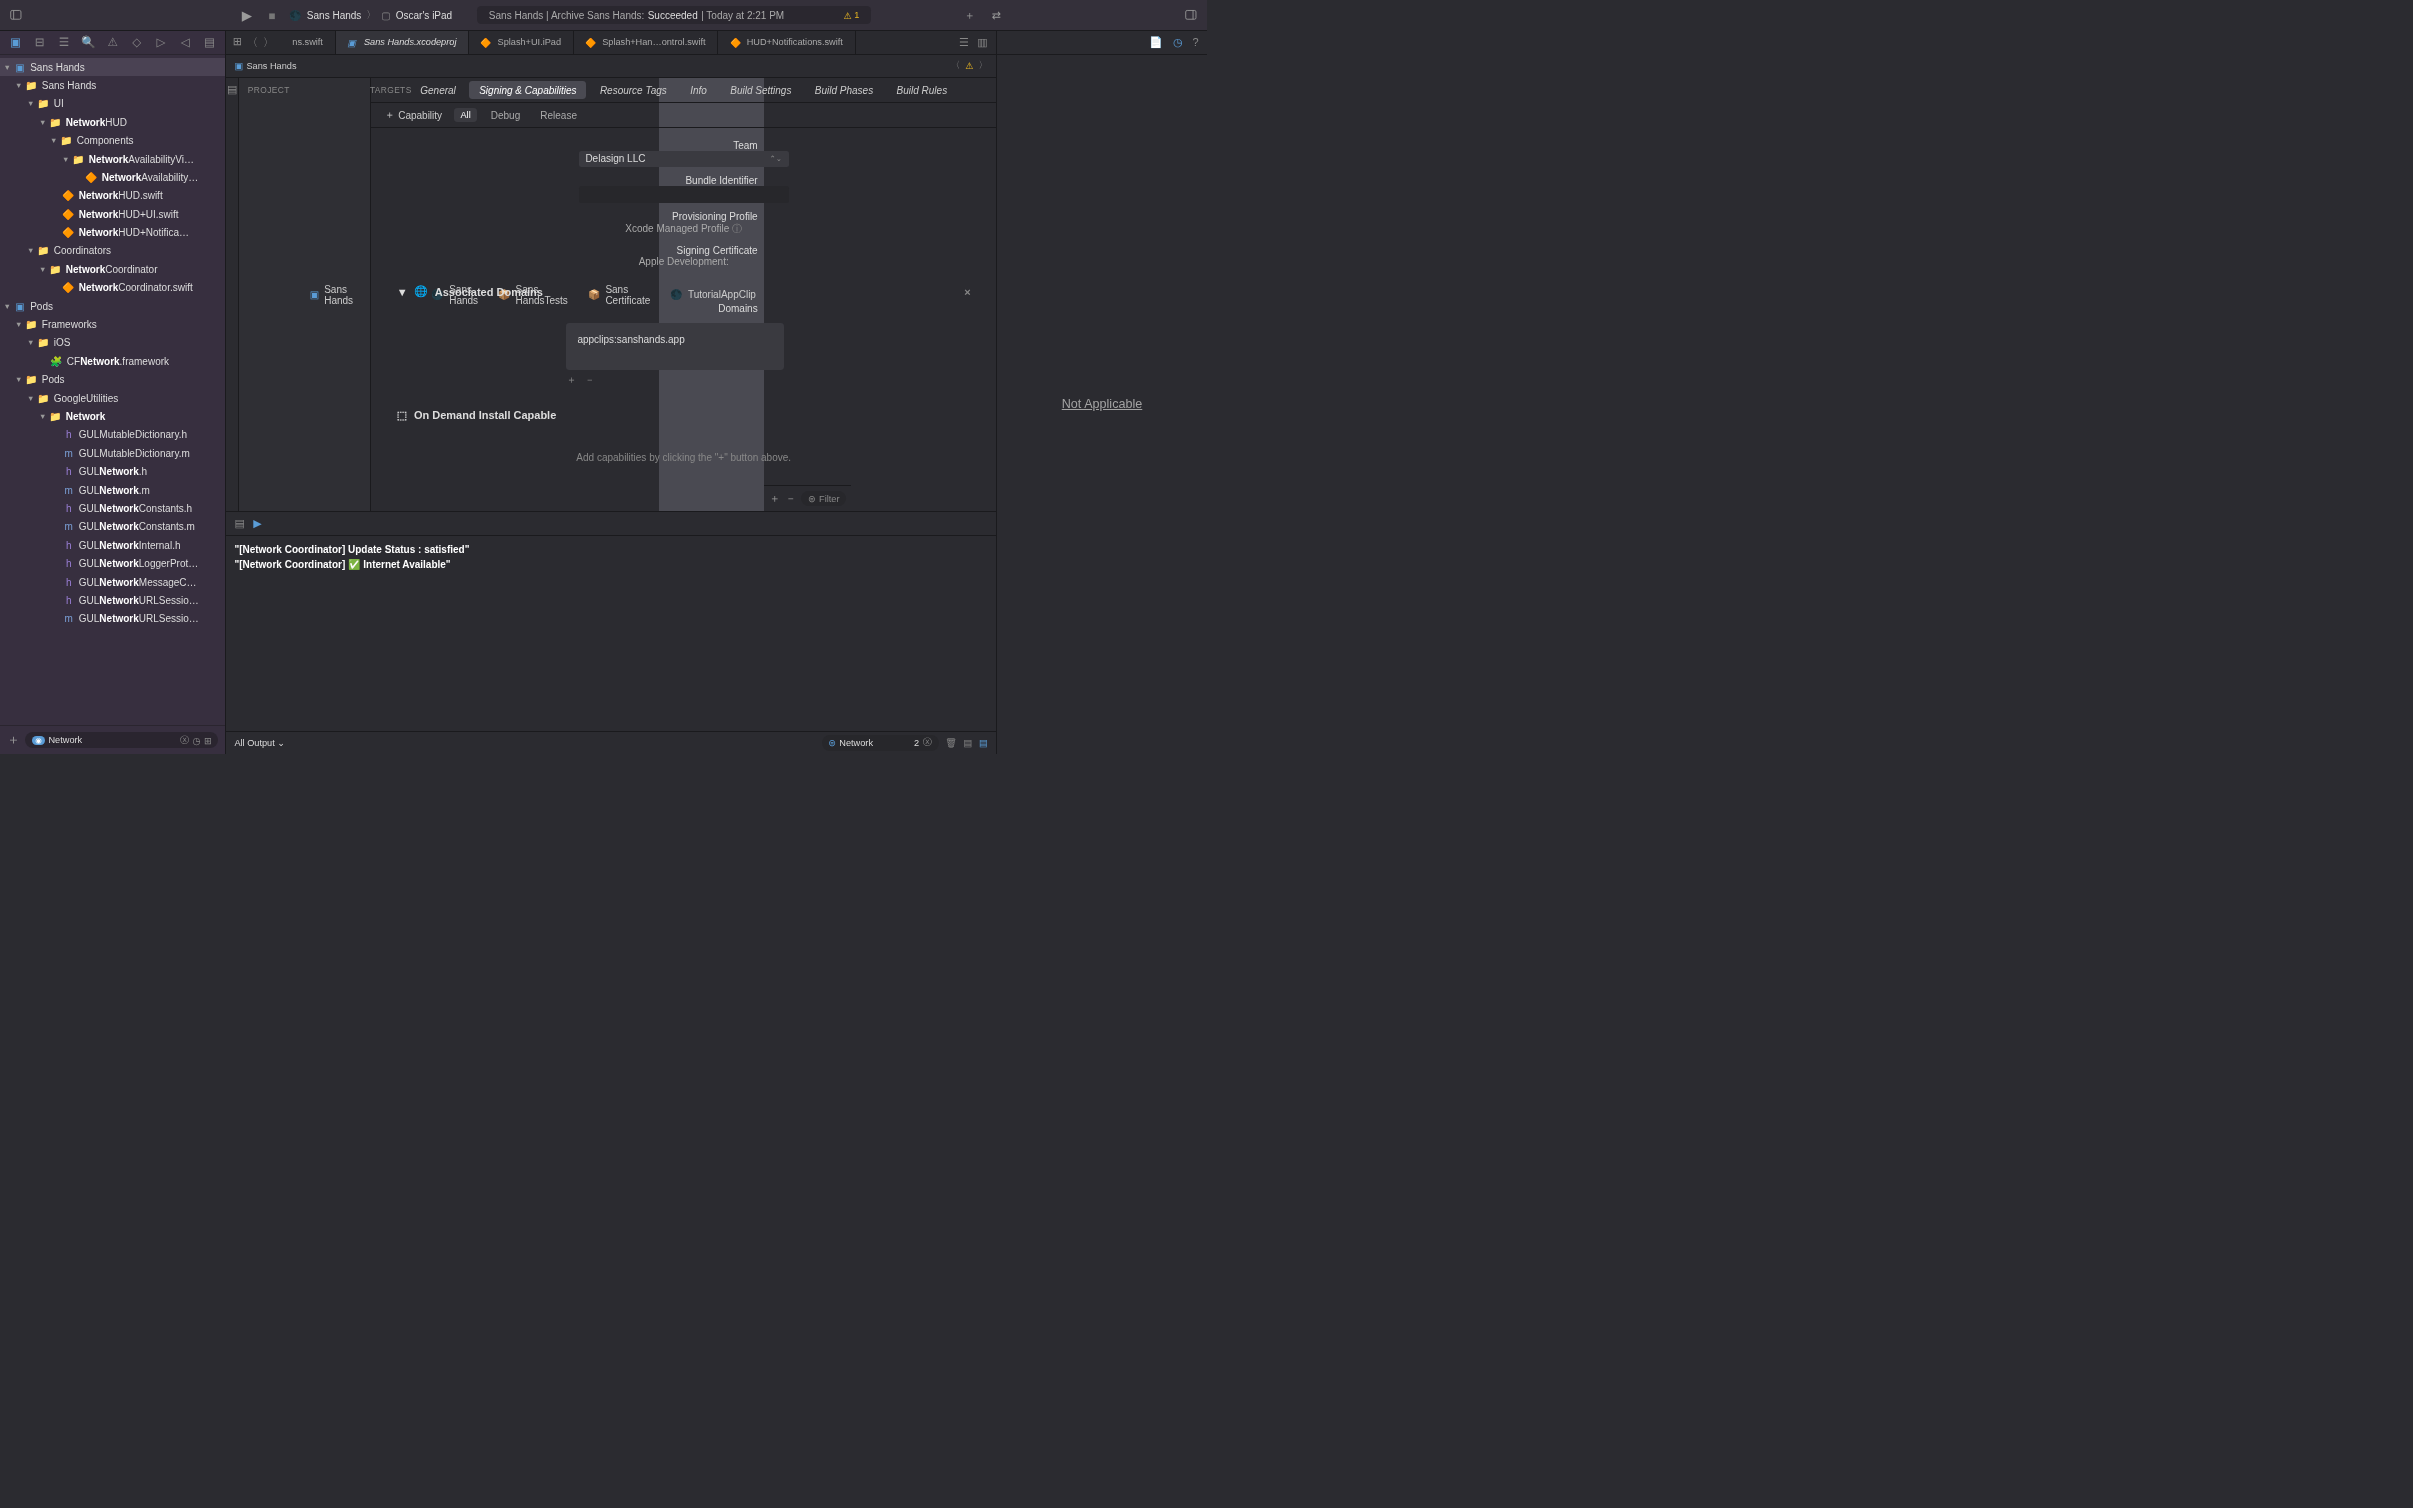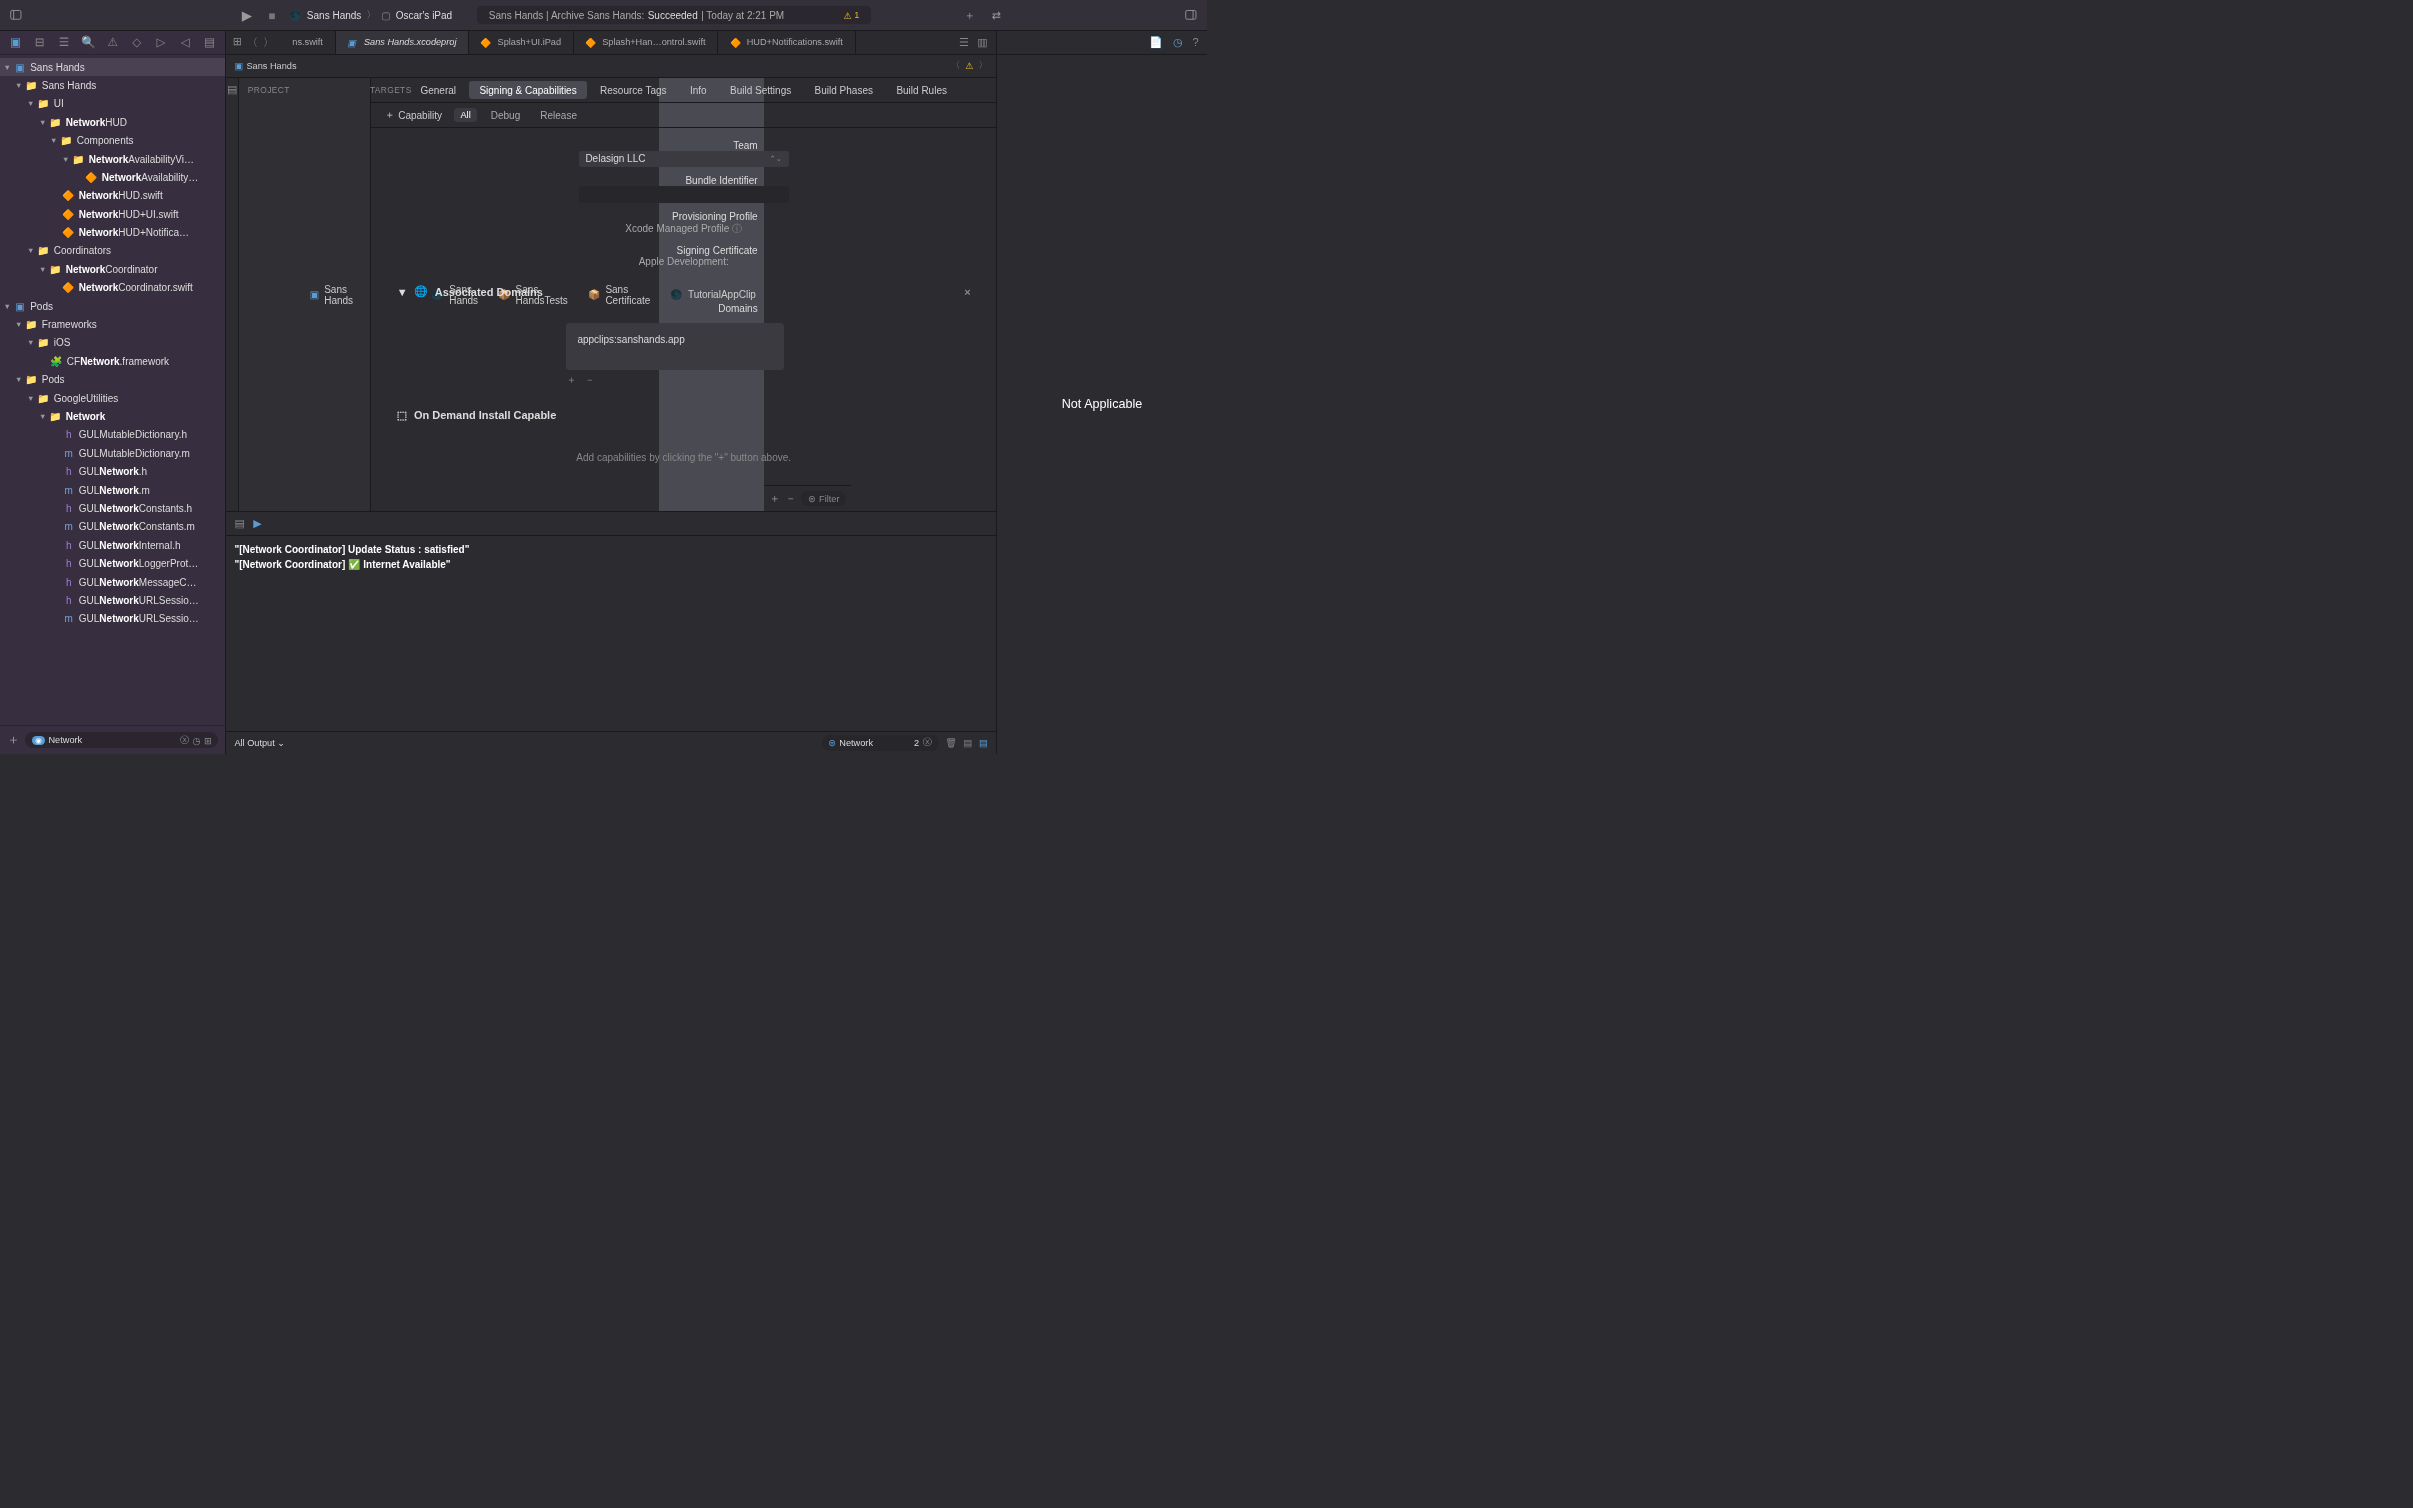--- a/index.html
+++ b/index.html
@@ -56,21 +56,21 @@
 
 .editor-split { flex:1; display:flex; }
 .targets-panel { width: 132px; background: #2f2f34; border-right: 0.8px solid #1a1a1d; display:flex; flex-direction:row; }
 .targets-head { padding: 6.7px 8.4px; font-size: 8.4px; color: #888; letter-spacing: 0.4px; }
 .target-item { padding: 4.2px 8.4px 4.2px 11.7px; font-size: 10px; color:#ccc; cursor:pointer; display:flex; align-items:center; gap:5px; }
 .target-item.sel { background: #4a4a52; }
 .targets-bottom { margin-top:auto; padding: 5px; display:flex; align-items:center; gap:5px; border-top:0.8px solid #1a1a1d; }
 .tfilter { flex:1; background:#27272b; border-radius:8.4px; padding:1.7px 6.7px; font-size:9.2px; color:#888; display:flex; align-items:center; gap:3.4px; }
 
 .content { flex:1; display:flex; flex-direction:column; overflow:auto; }
-.proj-tabs { height: 25px; display:flex; align-items:center; justify-content:center; gap:3.4px; border-bottom:0.8px solid #1a1a1d; font-size:10px; }
+.proj-tabs { height: 25px; display:flex; align-items:center; justify-content:center; gap:3.4px; border-bottom:0.8px solid #1a1a1d; font-size:10px;font-style:italic; }
 .ptab { padding: 3.4px 10px; color:#ccc; cursor:pointer; border-radius:3.4px; }
 .ptab.active { background:#4a4a52; color:#fff; }
 .cap-bar { height: 25px; display:flex; align-items:center; gap:6.7px; padding: 0 8.4px; border-bottom:0.8px solid #1a1a1d; font-size:10px; }
 .cap-btn { display:flex; align-items:center; gap:3.4px; color:#ccc; cursor:pointer; padding: 1.7px 5px; }
 .seg { background:#3a3a40; border-radius:3.4px; padding:1.7px 6.7px; color:#fff; font-size:9.2px; }
 .seg-off { color:#aaa; padding:1.7px 6.7px; cursor:pointer; font-size:10px; }
 
 .form { padding: 11.7px 17px; font-size:10px; }
 .form-row { display:flex; align-items:center; margin-bottom: 8.4px; flex-direction: column; }
 .form-label { width: 168px; text-align:right; padding-right: 10px; color:#ddd; }
@@ -92,21 +92,21 @@
 .console { flex:1; padding:6.7px 8.4px; font-family: "SF Mono", Menlo, monospace; font-size:10px; color:#ddd; line-height:1.5; }
 .console .bold { font-weight:700; }
 .debug-bottom { height:23.5px; display:flex; align-items:center; padding:0 8.4px; border-top:0.8px solid #1a1a1d; font-size:9.2px; }
 .db-right { margin-left:auto; display:flex; align-items:center; gap:6.7px; }
 .db-filter { background:#27272b; border-radius:8.4px; padding:1.7px 6.7px; display:flex; align-items:center; gap:3.4px; min-width:117px; }
 .db-filter .count { margin-left:auto; color:#ddd; }
 
 
 .inspector { width: 211px; background:#2b2b30; border-left:0.8px solid #1a1a1d; display:flex; flex-direction:column; }
 .insp-tabs { height:23.5px; display:flex; align-items:center; justify-content:flex-end; gap:10px; padding:0 8.4px; color:#888; border-bottom:0.8px solid #1a1a1d; }
-.insp-body { flex:1; display:flex; align-items:center; justify-content:center; color:#ffffff; font-size:12.6px; }
+.insp-body { flex:1; display:flex; align-items:center; justify-content:center; color:#a3a3a3; font-size:12.6px;text-decoration:underline; }
 
 .icon-svg { width:11.7px; height:11.7px; }
 </style>
 </head>
 <body>
 
 <div class="toolbar">
   <div class="tb-left">
     <span class="tb-icon">
       <svg class="icon-svg" viewBox="0 0 16 16">

